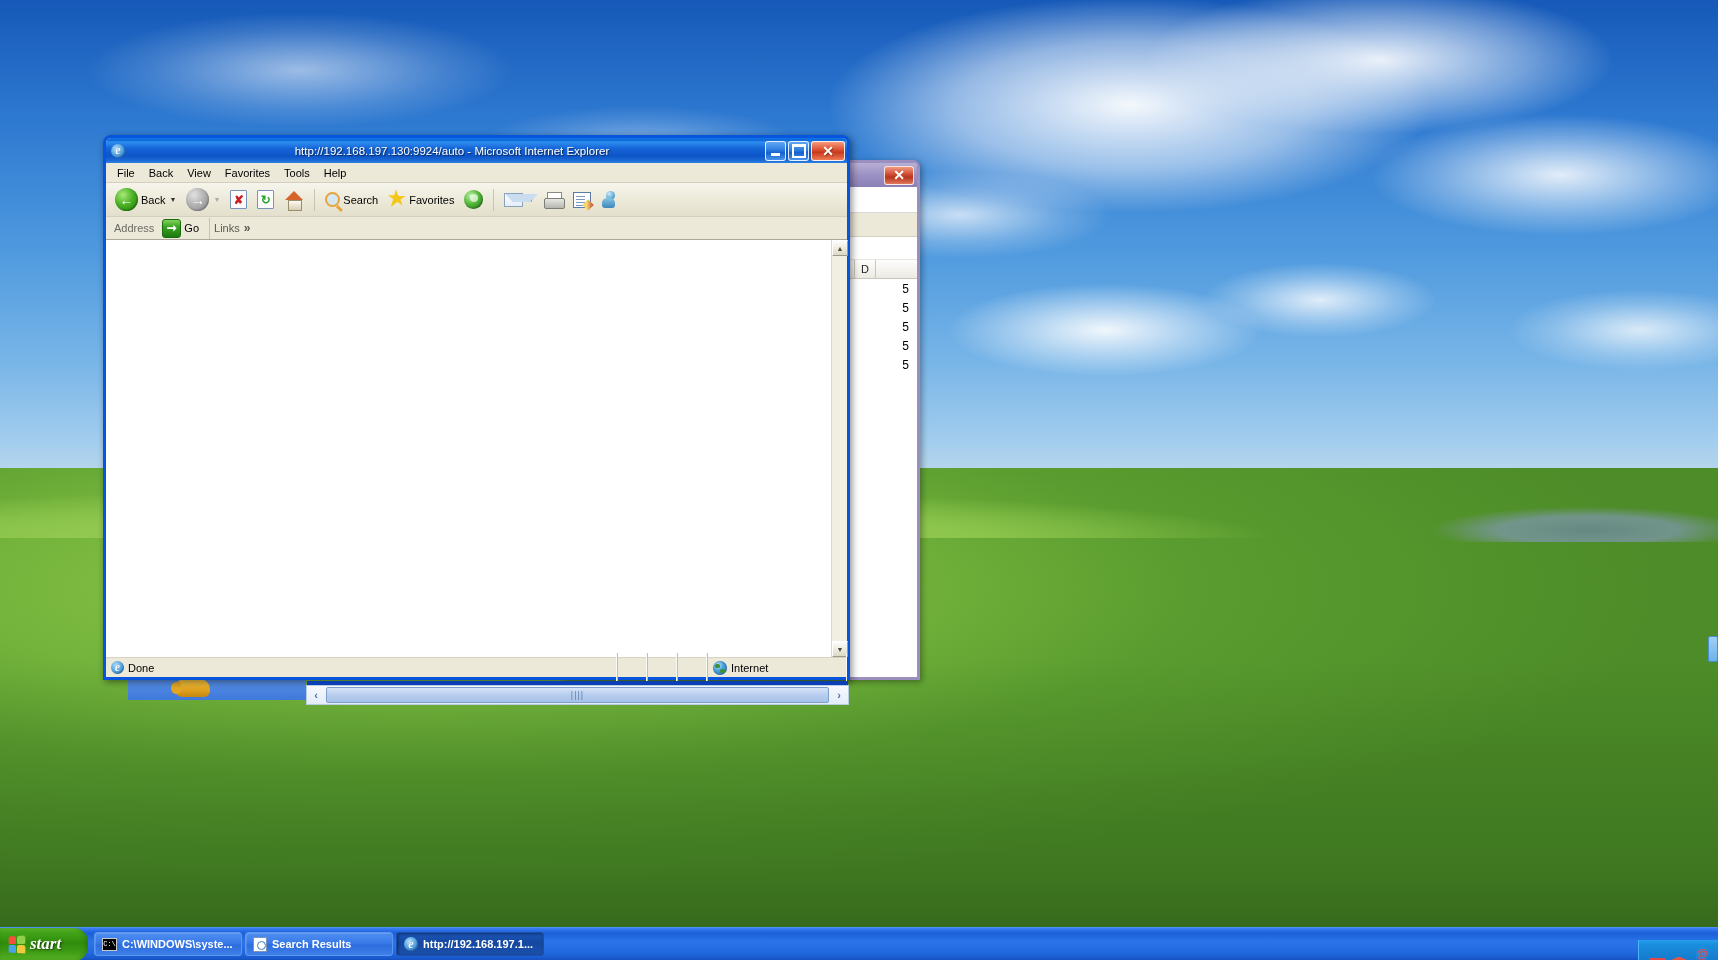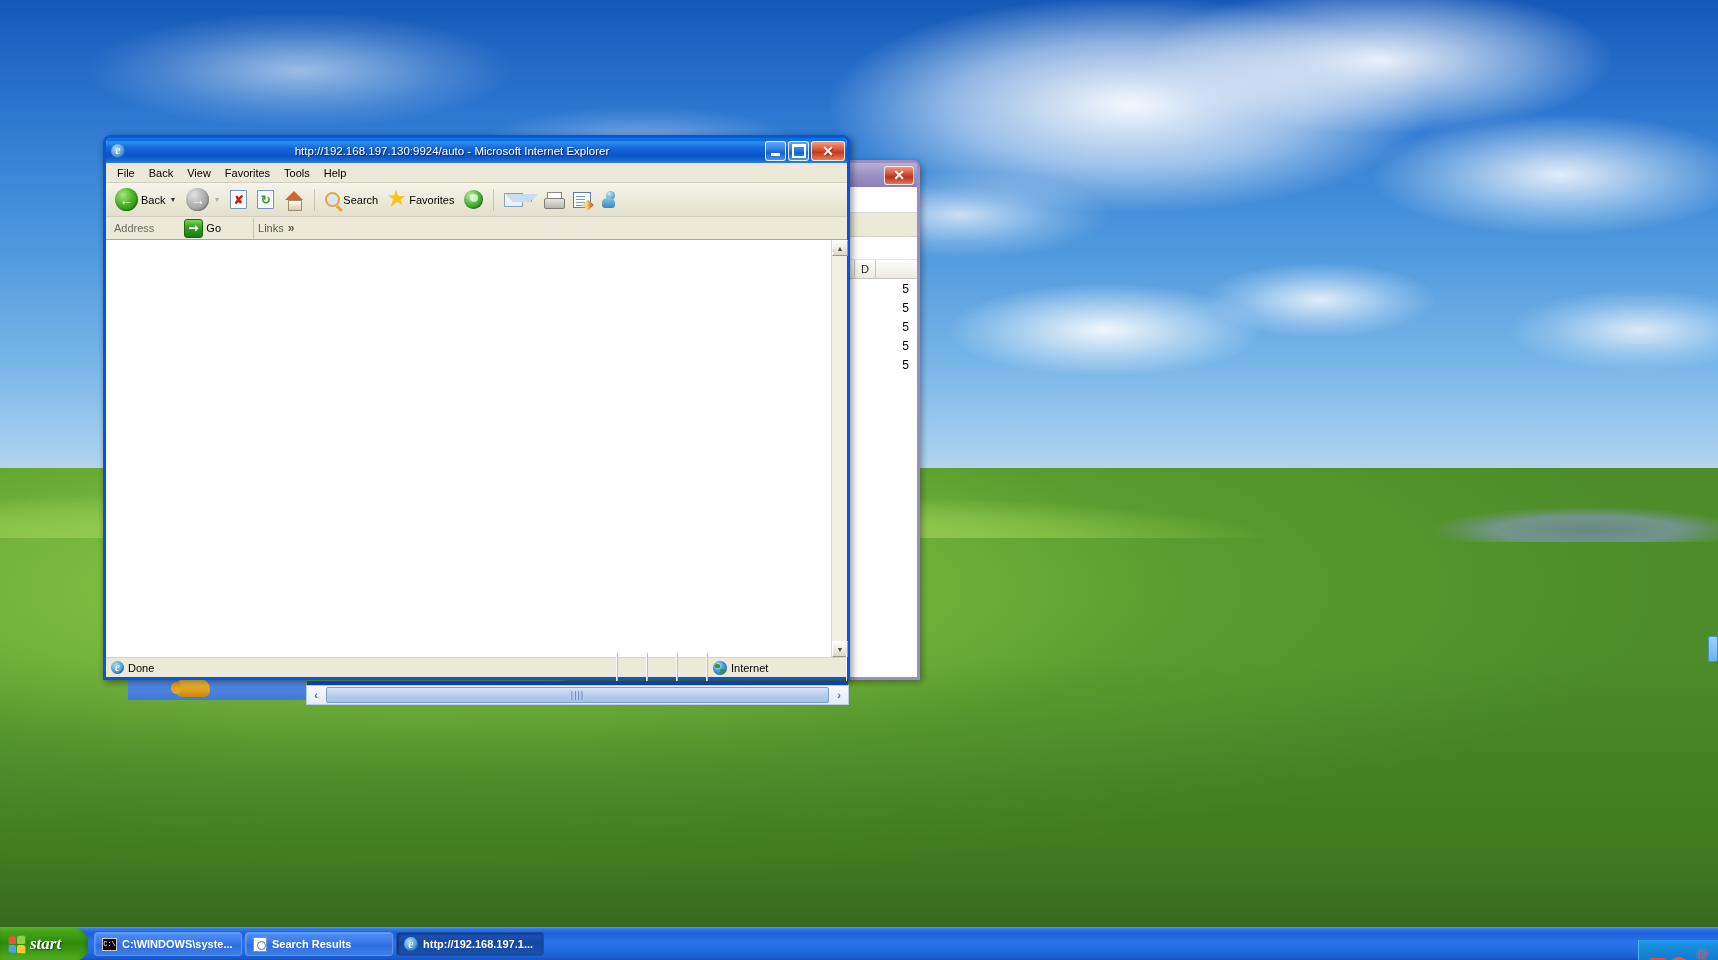--- a/index.html
+++ b/index.html
@@ -128,21 +128,20 @@
     white-space: nowrap; font-size: 11px;
   }
   .tb-sep { width: 1px; height: 22px; background: #c8c4b0; margin: 0 5px; }
   .tb-caret { font-size: 7px; color: #333; margin-left: 1px; }
   .tb-caret.dim { color: #aaa; }
 
   .addrbar {
     height: 23px; display: flex; align-items: center;
     background: #ece9d8; padding: 0 2px;
     border-bottom: 1px solid #aca899;
-    gap: 22px;
   }
   .addr-label { color: #6b6b63; font-size: 11px; padding: 0 5px 0 6px; }
   .addr-field {
     flex: 1; height: 20px; background: #fff;
     border: 1px solid #7f9db9; border-top-color:#404040; border-left-color:#404040;
     display: flex; align-items: center; padding-left: 2px; gap: 4px;
     min-width: 0;
   }
   .addr-url {
     font-size: 11px; color: #000; white-space: nowrap;

